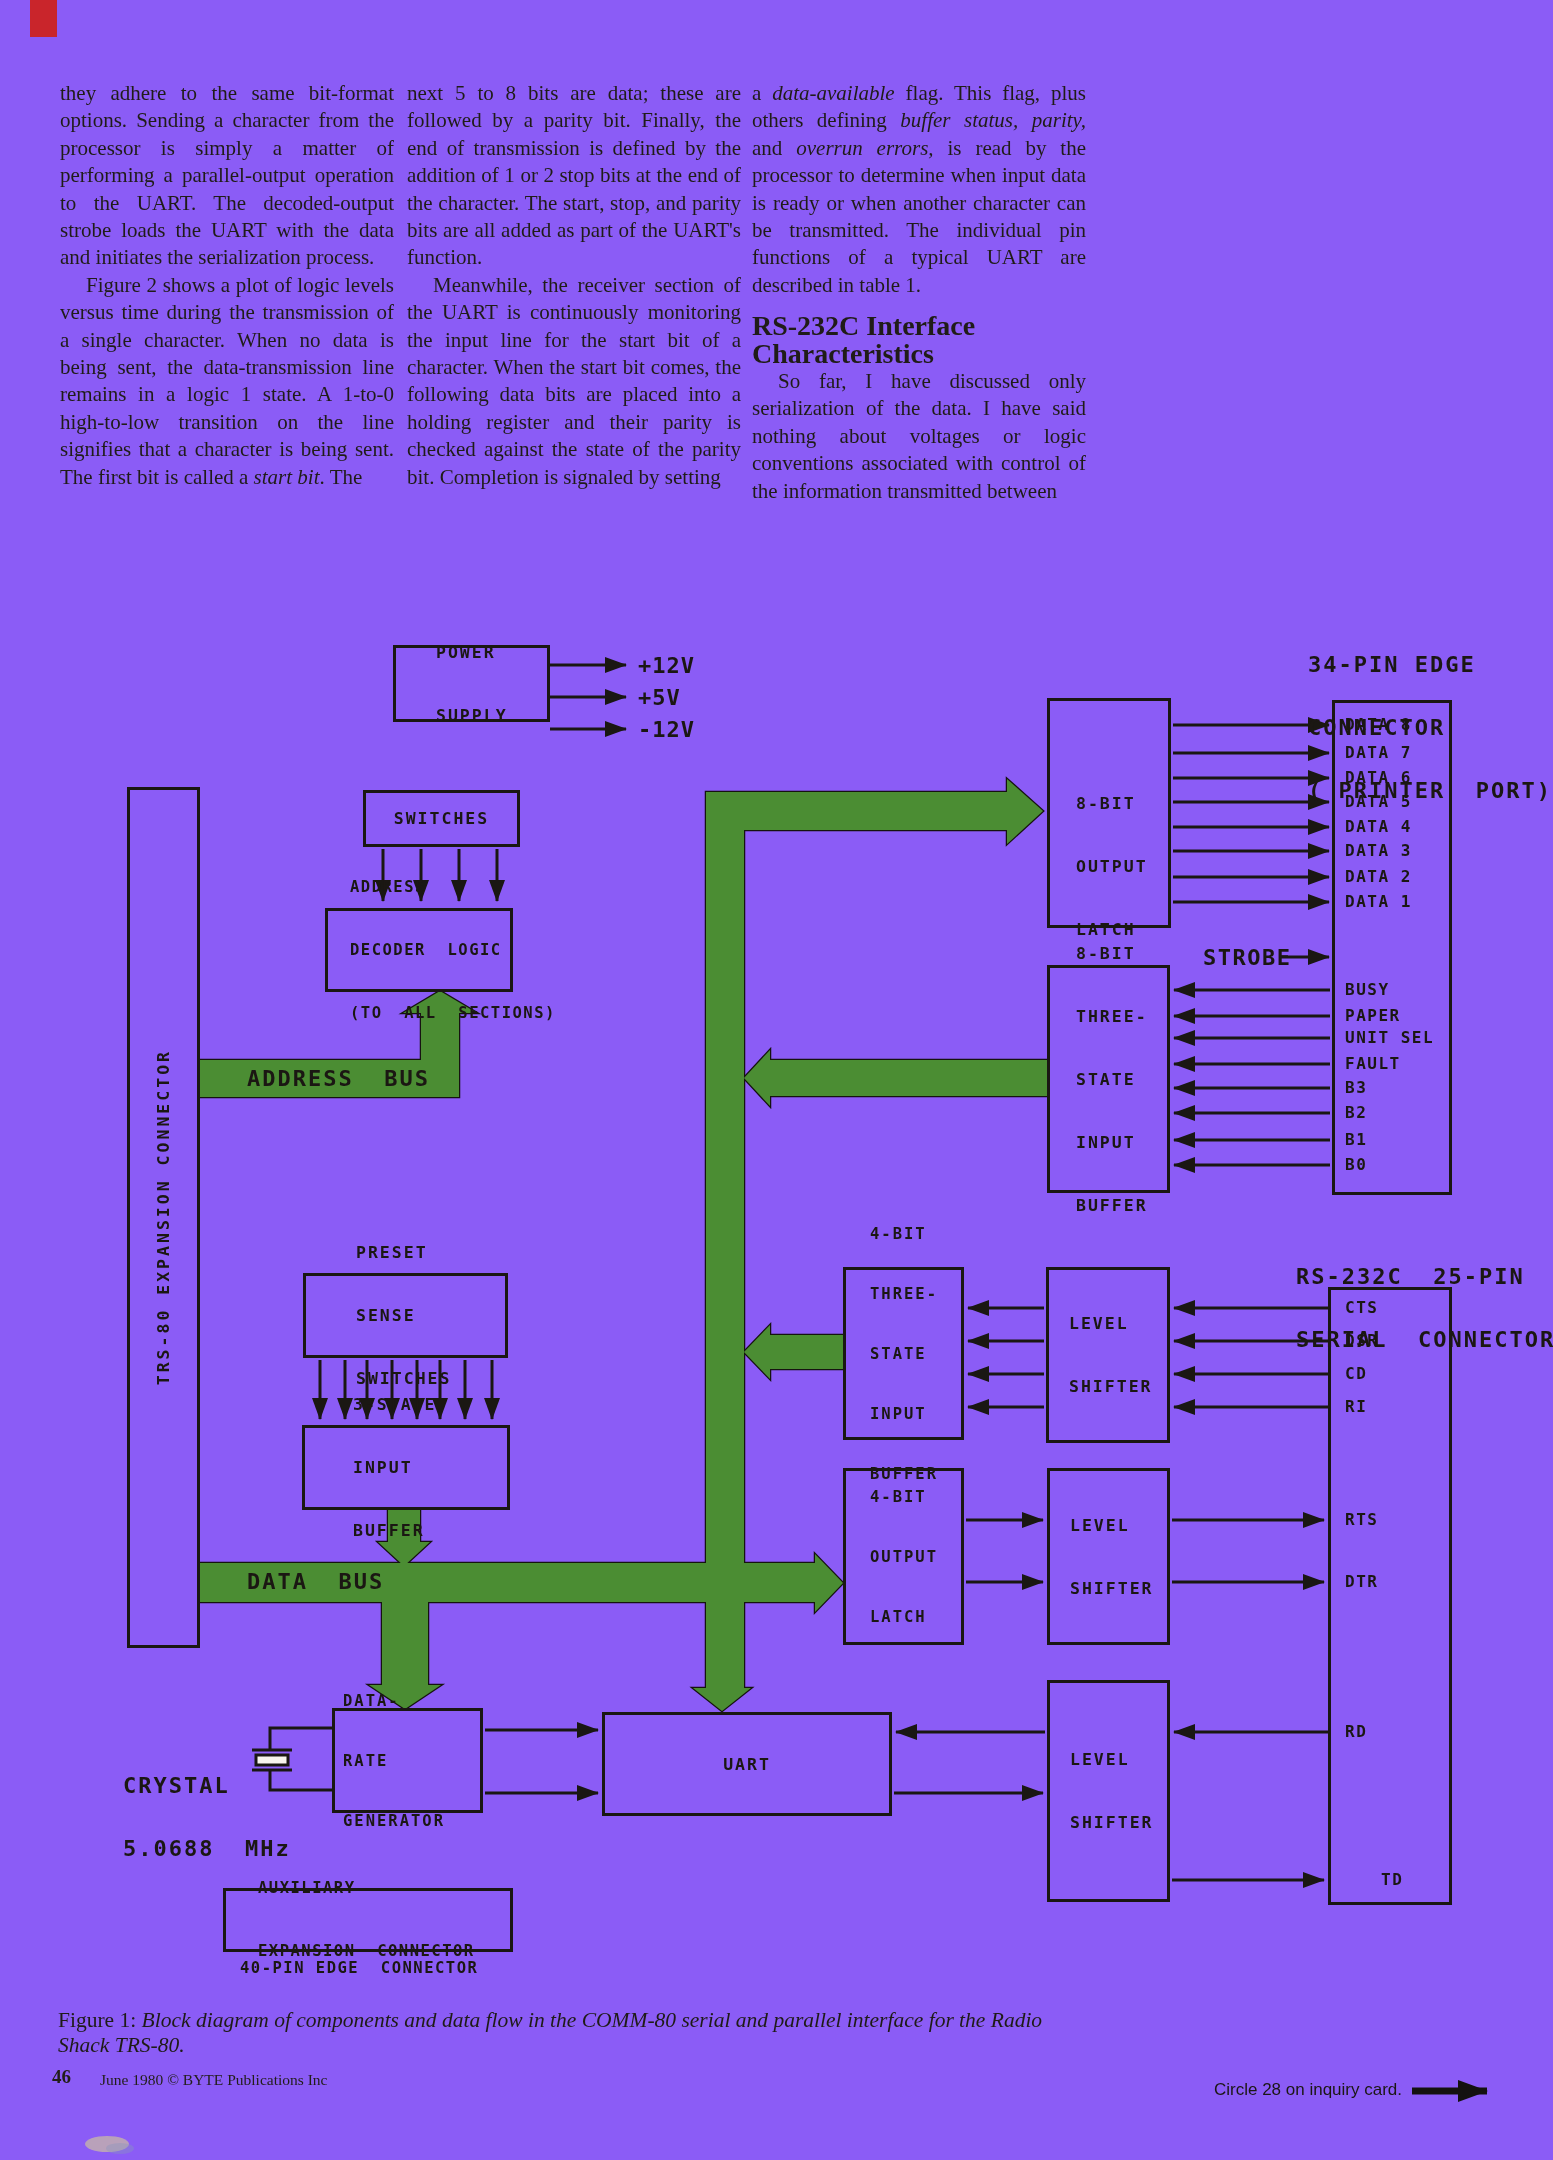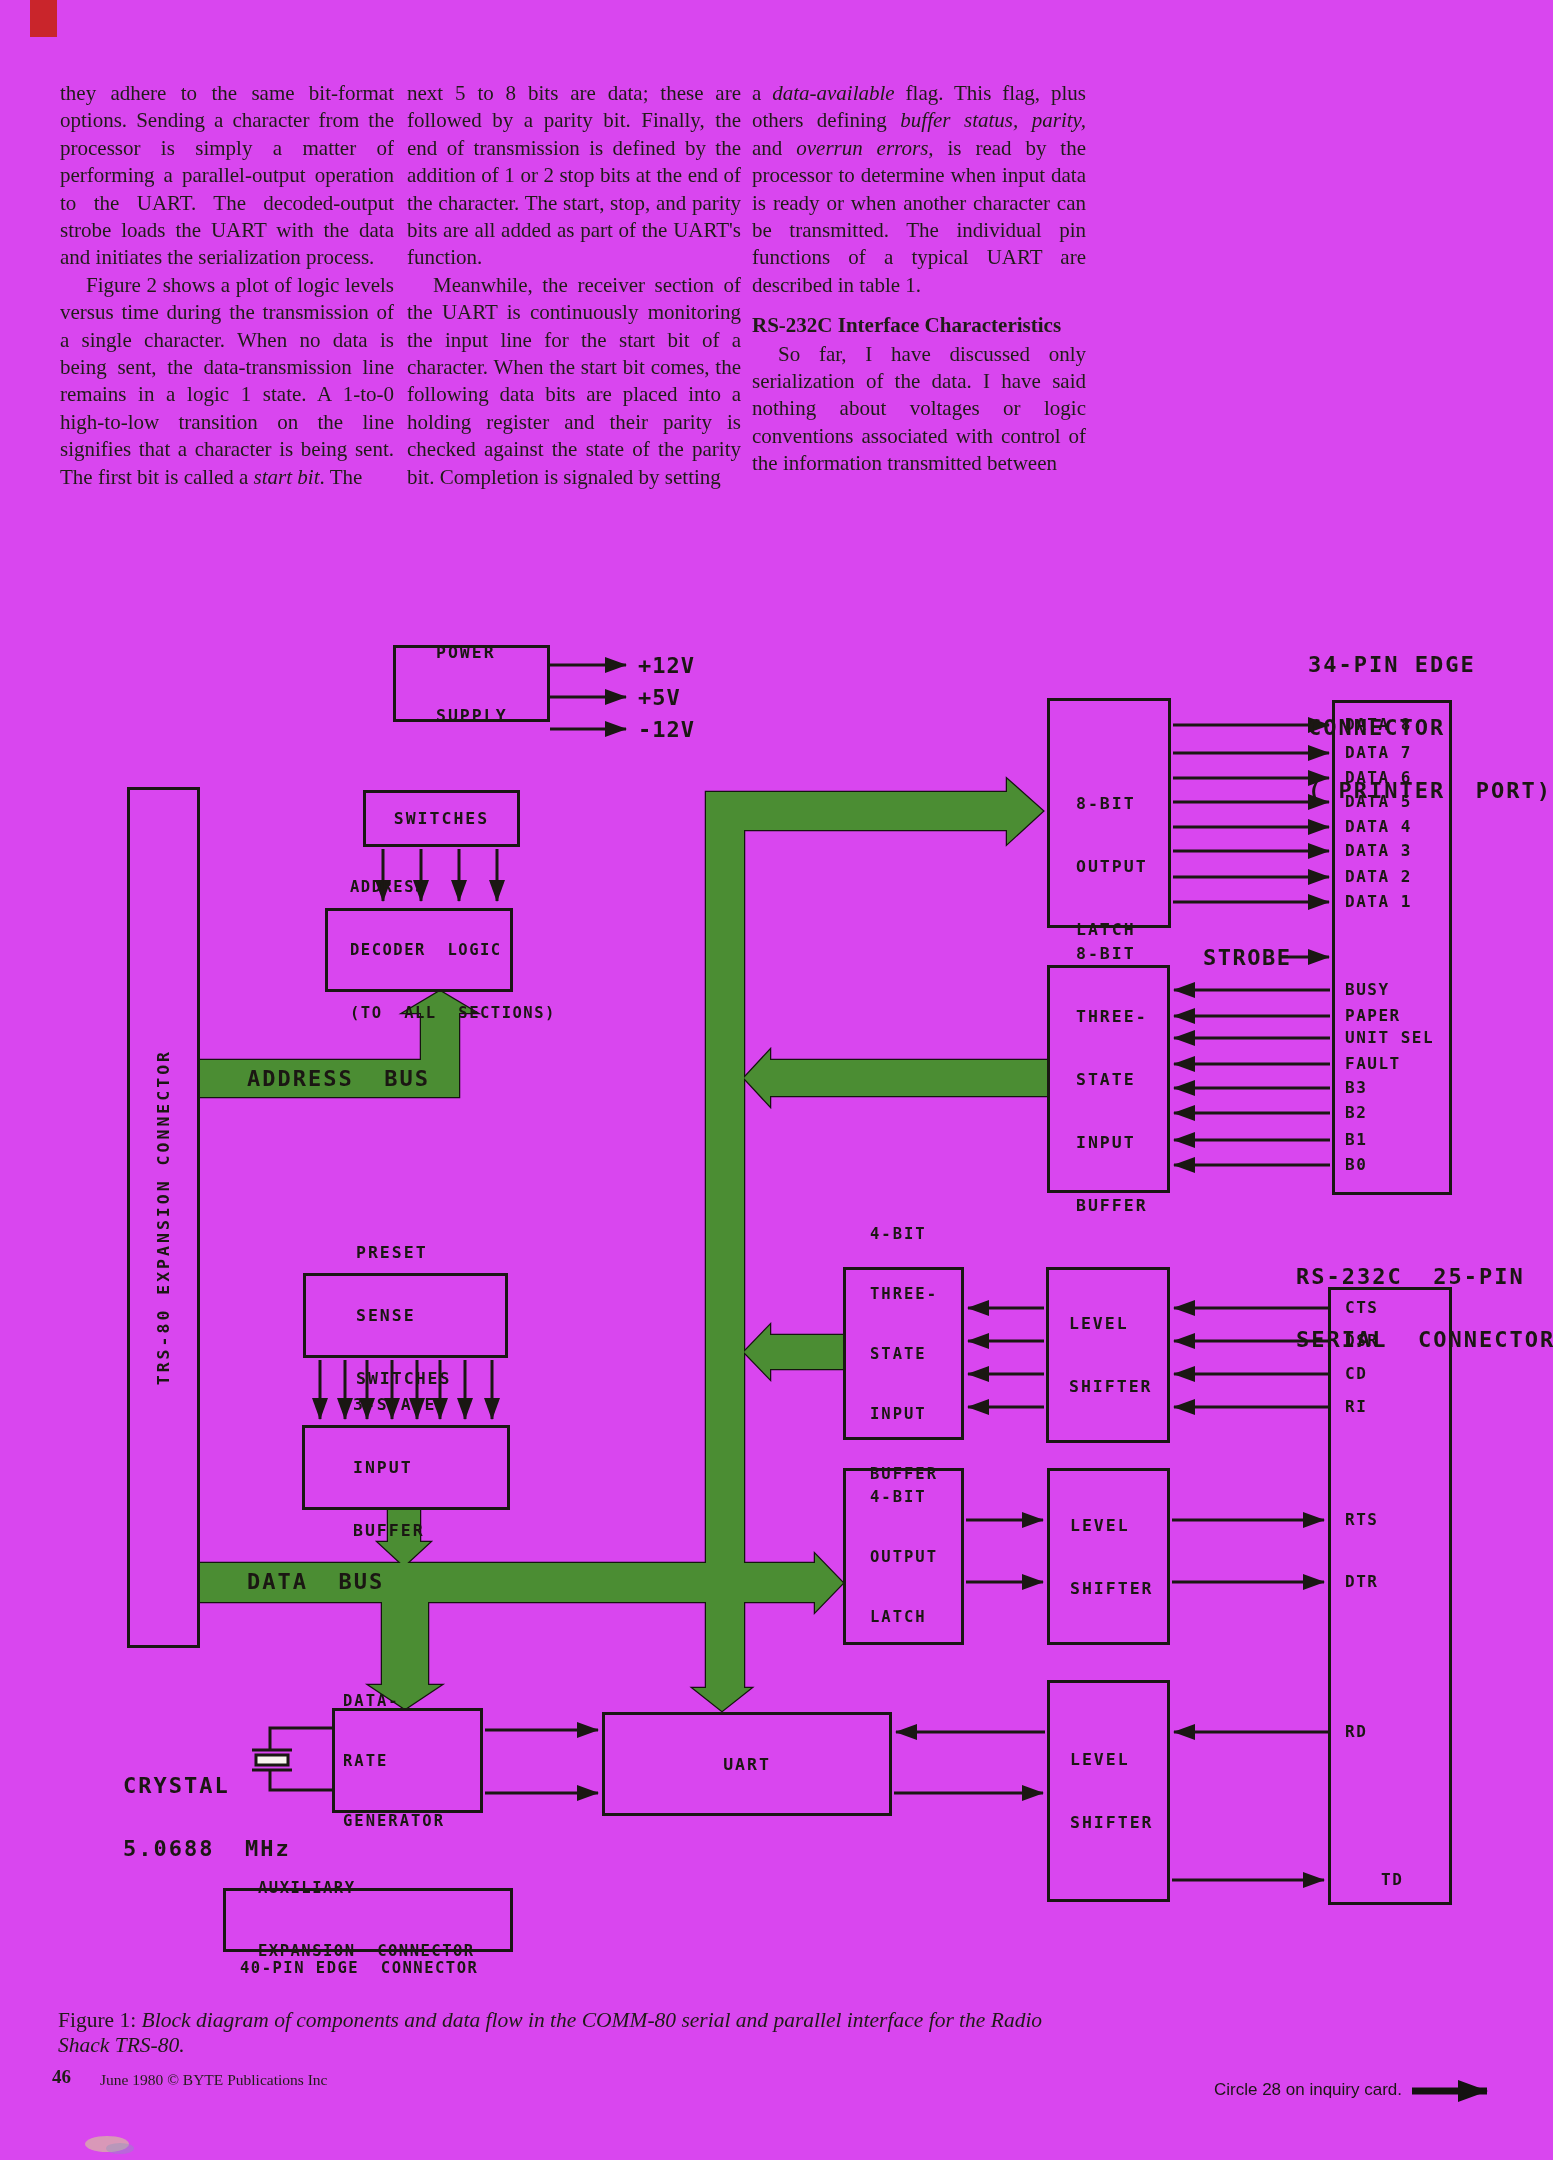--- a/index.html
+++ b/index.html
@@ -1,23 +1,23 @@
 <!DOCTYPE html>
 <html><head>
 <meta charset="utf-8">
 <style>
   html,body{margin:0;padding:0;background:#d8d4cc;}
-  .page{position:relative;width:1553px;height:2160px;background:#d946ef;
+  .page{position:relative;width:1553px;height:2160px;background:#8b5cf6;
         font-family:"Liberation Serif",serif;color:#221e19;overflow:hidden;}
   
   .col{position:absolute;top:80px;width:334px;font-size:21px;line-height:27.4px;
        text-align:justify;color:#201c18;}
   .col p{margin:0;}
   .col p.ind{text-indent:26px;}
-  .col h3{margin:13px 0 1px 0;font-size:21px;font-weight:bold;text-align:left;}
+  .col h3{margin:13px 0 1px 0;font-size:28px;font-weight:bold;text-align:left;}
   
   svg.wires{position:absolute;left:0;top:0;}
   .box{position:absolute;border:3px solid #1a1713;box-sizing:border-box;
        display:flex;flex-direction:column;justify-content:center;background:transparent;}
   .bl,.dlabel,.sig,.vlabel{font-family:"DejaVu Sans Mono",monospace;font-weight:700;
        color:#1b1713;}
   .bl{font-size:16.5px;letter-spacing:2px;line-height:21px;white-space:pre;}
   .dlabel{position:absolute;font-size:22px;letter-spacing:2px;line-height:21px;white-space:pre;}
   .sig{position:absolute;left:1345px;font-size:16px;letter-spacing:1.5px;white-space:pre;}
   .vlabel{writing-mode:vertical-rl;transform:rotate(180deg);font-size:16.5px;

